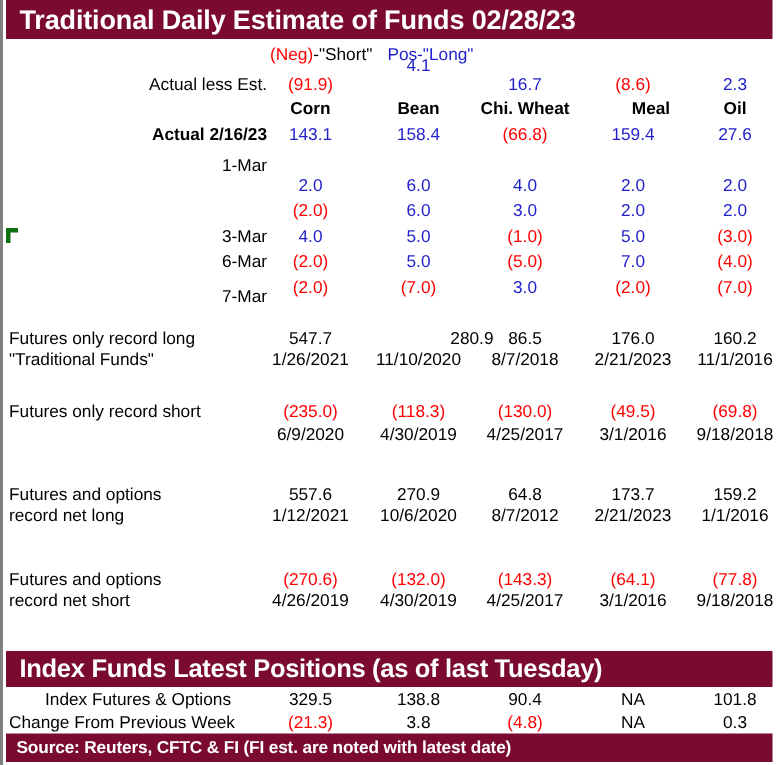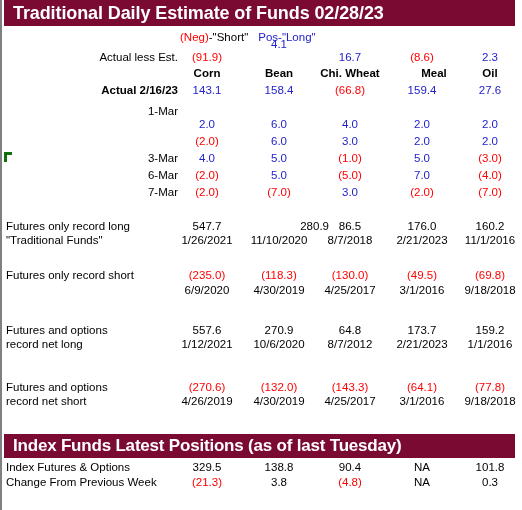--- a/index.html
+++ b/index.html
@@ -161,21 +161,21 @@
   <div class="num cell" style="left:383px; top:151px;"><span class="blue">5.0</span></div>
   <div class="num cell" style="left:451px; top:151px;"><span class="red">(3.0)</span></div>
 
   <div class="rowlabel-right" style="top:168px;">6-Mar</div>
   <div class="num cell" style="left:168px; top:168px;"><span class="red">(2.0)</span></div>
   <div class="num cell" style="left:240px; top:168px;"><span class="blue">5.0</span></div>
   <div class="num cell" style="left:311px; top:168px;"><span class="red">(5.0)</span></div>
   <div class="num cell" style="left:383px; top:168px;"><span class="blue">7.0</span></div>
   <div class="num cell" style="left:451px; top:168px;"><span class="red">(4.0)</span></div>
 
-  <div class="rowlabel-right" style="top:185px;">7-Mar</div>
+  <div class="rowlabel-right" style="top:191px;">7-Mar</div>
   <div class="num cell" style="left:168px; top:185px;"><span class="red">(2.0)</span></div>
   <div class="num cell" style="left:240px; top:185px;"><span class="red">(7.0)</span></div>
   <div class="num cell" style="left:311px; top:185px;"><span class="blue">3.0</span></div>
   <div class="num cell" style="left:383px; top:185px;"><span class="red">(2.0)</span></div>
   <div class="num cell" style="left:451px; top:185px;"><span class="red">(7.0)</span></div>
 
   <div class="green-marker">
     <svg width="9" height="11" viewBox="0 0 9 11" aria-hidden="true">
       <polygon points="0,0 8,0 8,3 3,3 3,10 0,10" fill="#107010"></polygon>
     </svg>
@@ -229,28 +229,31 @@
   <div class="num cell" style="left:168px; top:394px;">4/26/2019</div>
   <div class="num cell" style="left:240px; top:394px;">4/30/2019</div>
   <div class="num cell" style="left:311px; top:394px;">4/25/2017</div>
   <div class="num cell" style="left:383px; top:394px;">3/1/2016</div>
   <div class="num cell" style="left:451px; top:394px;">9/18/2018</div>
 
   <div class="bar bar-index">
     <span>Index Funds Latest Positions (as of last Tuesday)</span>
   </div>
 
-  <div class="rowlabel-left" style="top:460px;">Index Futures &amp; Options</div>
+  <div class="rowlabel-left" style="top:460px;margin-left:24px;">Index Futures &amp; Options</div>
   <div class="num cell" style="left:168px; top:460px;">329.5</div>
   <div class="num cell" style="left:240px; top:460px;">138.8</div>
   <div class="num cell" style="left:311px; top:460px;">90.4</div>
   <div class="num cell" style="left:383px; top:460px;">NA</div>
   <div class="num cell" style="left:451px; top:460px;">101.8</div>
 
   <div class="rowlabel-left" style="top:475px;">Change From Previous Week</div>
   <div class="num cell" style="left:168px; top:475px;"><span class="red">(21.3)</span></div>
   <div class="num cell" style="left:240px; top:475px;">3.8</div>
   <div class="num cell" style="left:311px; top:475px;"><span class="red">(4.8)</span></div>
   <div class="num cell" style="left:383px; top:475px;">NA</div>
   <div class="num cell" style="left:451px; top:475px;">0.3</div>
 
+  <div class="bar bar-source">
+    <span>Source: Reuters, CFTC &amp; FI (FI est. are noted with latest date)</span>
+  </div>
 
 </div>
 
 </body></html>

